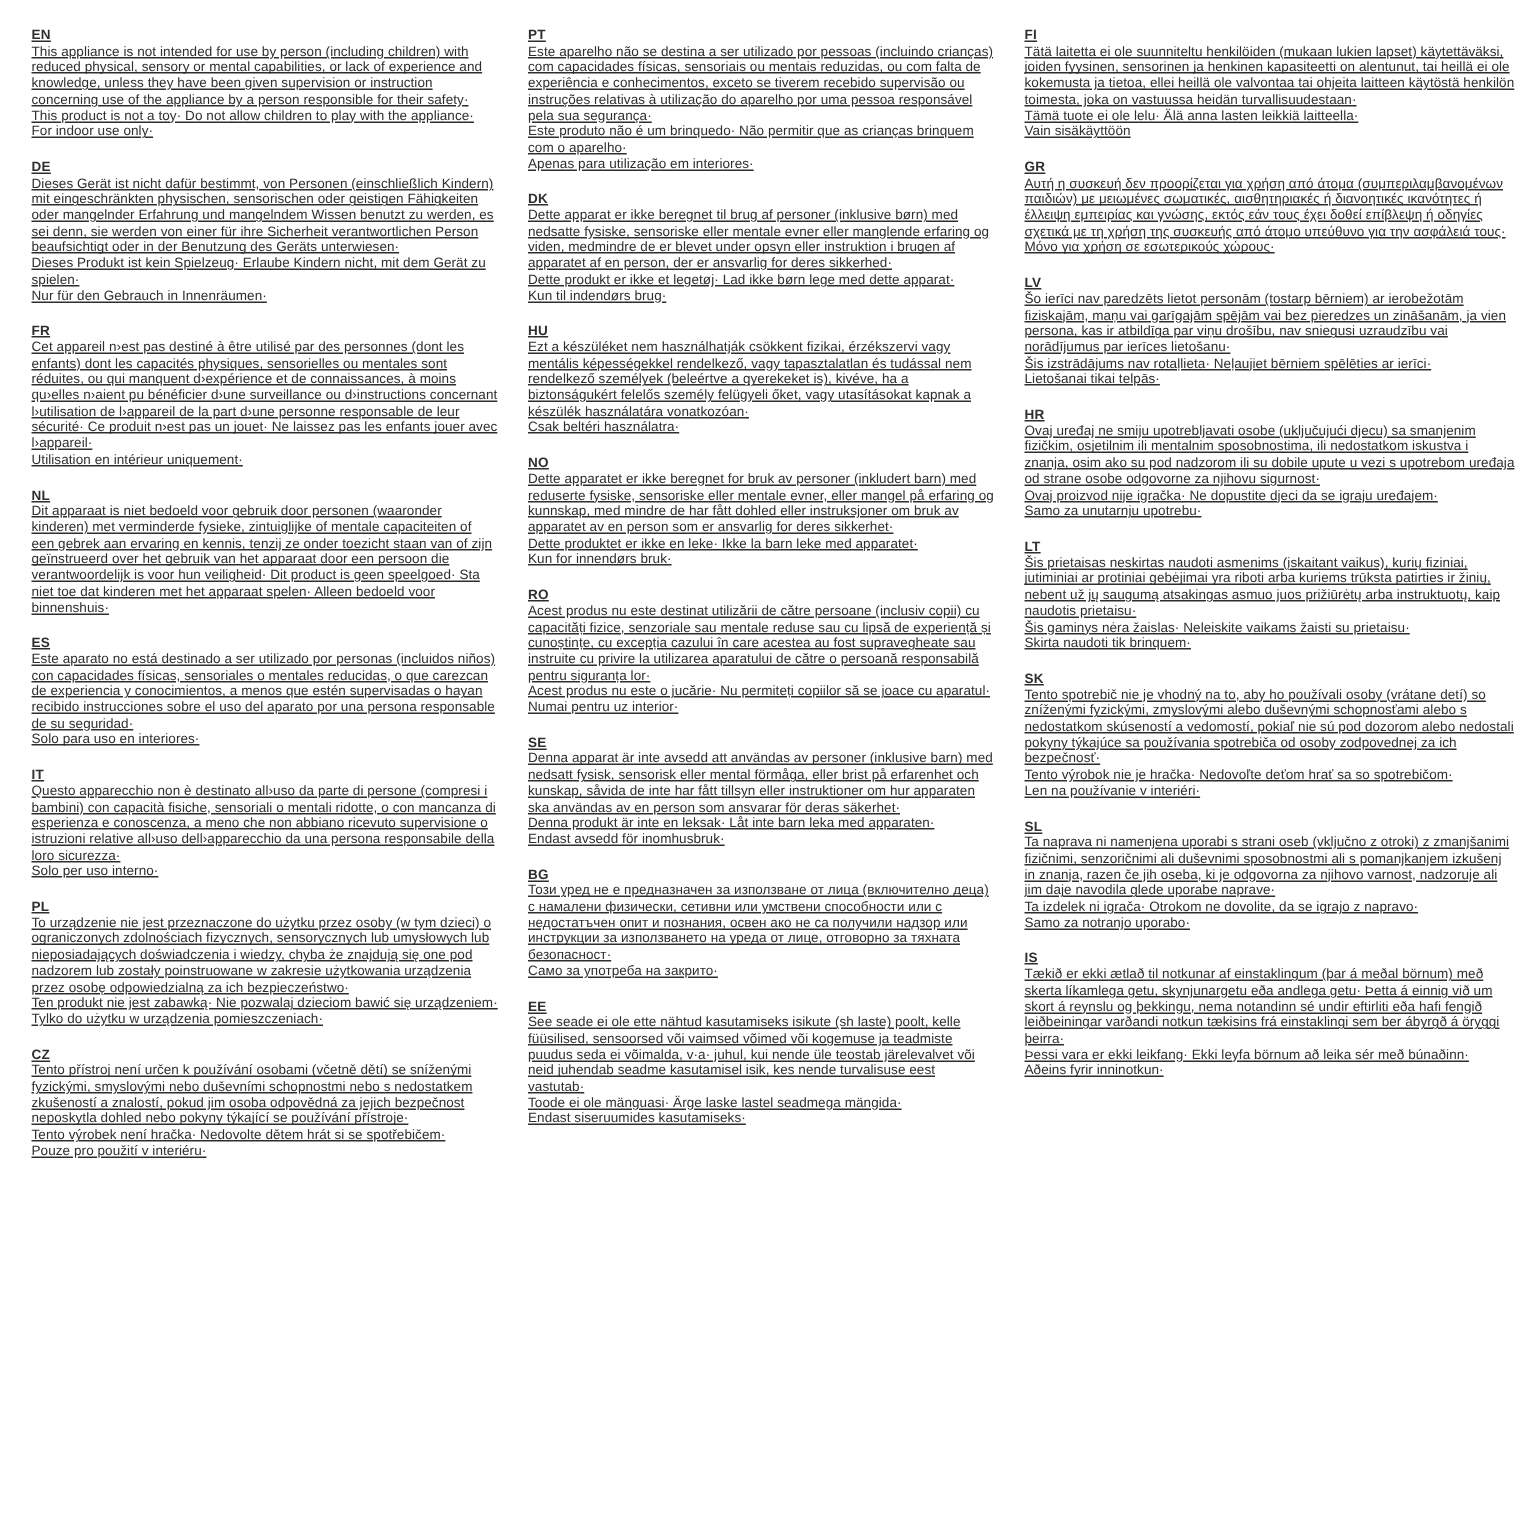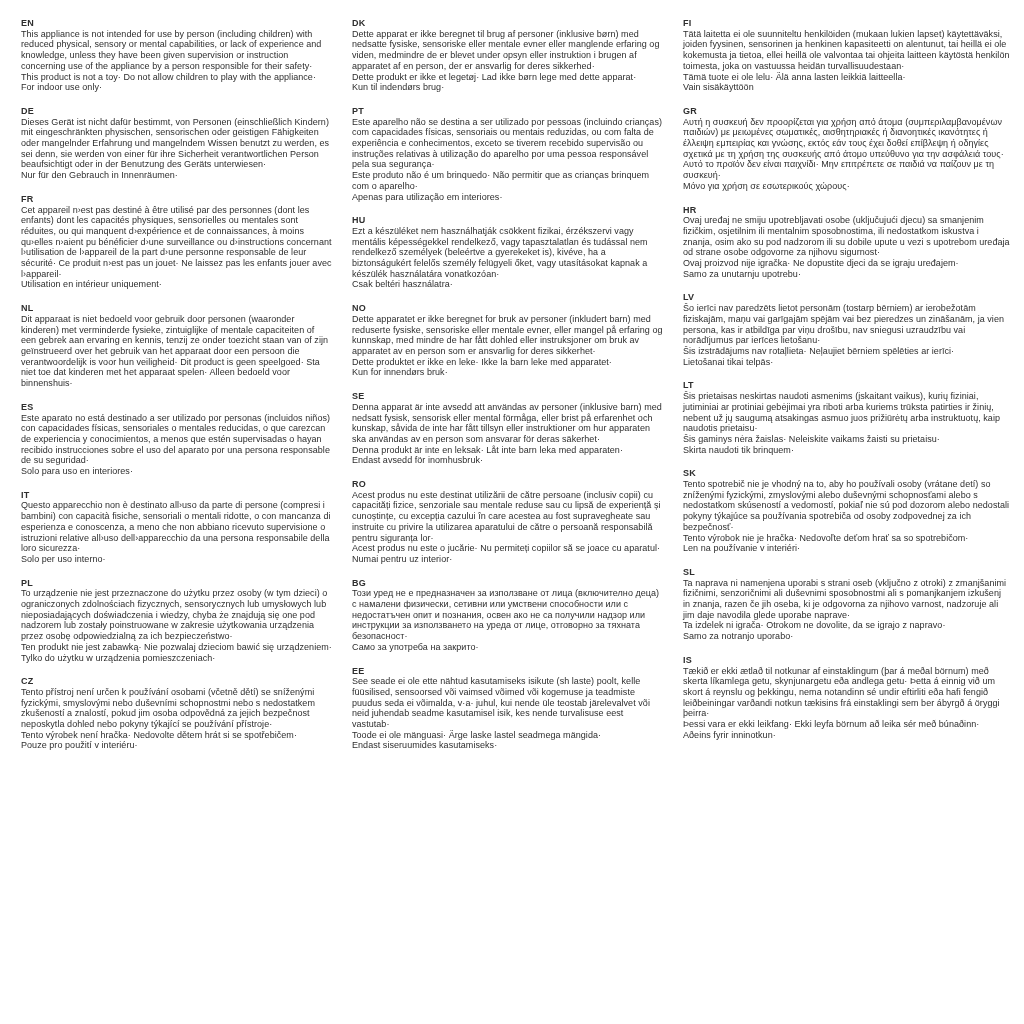--- a/index.html
+++ b/index.html
@@ -12,21 +12,21 @@
     color: #2e2e2e;
     -webkit-font-smoothing: antialiased;
   }
   .page {
     display: grid;
     grid-template-columns: 311px 311px 327px;
     column-gap: 20px;
     padding: 18px 0 0 21px;
   }
   .col { min-width: 0; }
-  .lang-section { margin-bottom: 13px; }
+  .lang-section { margin-bottom: 13px; text-decoration: underline; }
   .lang-code {
     font-size: 9px;
     font-weight: bold;
     line-height: 10.7px;
     letter-spacing: 0.2px;
   }
   .para {
     font-size: 9px;
     line-height: 10.7px;
     letter-spacing: 0.05px;
@@ -43,20 +43,21 @@
           <p class="para">This appliance is not intended for use by person (including children) with reduced physical, sensory or mental capabilities, or lack of experience and knowledge, unless they have been given supervision or instruction concerning use of the appliance by a person responsible for their safety·</p>
           <p class="para">This product is not a toy· Do not allow children to play with the appliance·</p>
           <p class="para">For indoor use only·</p>
         </div>
   </section>
 
   <section class="lang-section">
     <h2 class="lang-code">DE</h2>
     <div class="section-body">
           <p class="para">Dieses Gerät ist nicht dafür bestimmt, von Personen (einschließlich Kindern) mit eingeschränkten physischen, sensorischen oder geistigen Fähigkeiten oder mangelnder Erfahrung und mangelndem Wissen benutzt zu werden, es sei denn, sie werden von einer für ihre Sicherheit verantwortlichen Person beaufsichtigt oder in der Benutzung des Geräts unterwiesen·</p>
+          <p class="para">Dieses Produkt ist kein Spielzeug· Erlaube Kindern nicht, mit dem Gerät zu spielen·</p>
           <p class="para">Nur für den Gebrauch in Innenräumen·</p>
         </div>
   </section>
 
   <section class="lang-section">
     <h2 class="lang-code">FR</h2>
     <div class="section-body">
           <p class="para">Cet appareil n›est pas destiné à être utilisé par des personnes (dont les enfants) dont les capacités physiques, sensorielles ou mentales sont réduites, ou qui manquent d›expérience et de connaissances, à moins qu›elles n›aient pu bénéficier d›une surveillance ou d›instructions concernant l›utilisation de l›appareil de la part d›une personne responsable de leur sécurité· Ce produit n›est pas un jouet· Ne laissez pas les enfants jouer avec l›appareil·</p>
           <p class="para">Utilisation en intérieur uniquement·</p>
         </div>
@@ -98,73 +99,73 @@
     <h2 class="lang-code">CZ</h2>
     <div class="section-body">
           <p class="para">Tento přístroj není určen k používání osobami (včetně dětí) se sníženými fyzickými, smyslovými nebo duševními schopnostmi nebo s nedostatkem zkušeností a znalostí, pokud jim osoba odpovědná za jejich bezpečnost neposkytla dohled nebo pokyny týkající se používání přístroje·</p>
           <p class="para">Tento výrobek není hračka· Nedovolte dětem hrát si se spotřebičem·</p>
           <p class="para">Pouze pro použití v interiéru·</p>
         </div>
   </section>
 </div>
   <div class="col">
   <section class="lang-section">
+    <h2 class="lang-code">PT</h2>
+    <div class="section-body">
+          <p class="para">Este aparelho não se destina a ser utilizado por pessoas (incluindo crianças) com capacidades físicas, sensoriais ou mentais reduzidas, ou com falta de experiência e conhecimentos, exceto se tiverem recebido supervisão ou instruções relativas à utilização do aparelho por uma pessoa responsável pela sua segurança·</p>
+          <p class="para">Este produto não é um brinquedo· Não permitir que as crianças brinquem com o aparelho·</p>
+          <p class="para">Apenas para utilização em interiores·</p>
+        </div>
+  </section>
+
+  <section class="lang-section">
     <h2 class="lang-code">DK</h2>
     <div class="section-body">
           <p class="para">Dette apparat er ikke beregnet til brug af personer (inklusive børn) med nedsatte fysiske, sensoriske eller mentale evner eller manglende erfaring og viden, medmindre de er blevet under opsyn eller instruktion i brugen af apparatet af en person, der er ansvarlig for deres sikkerhed·</p>
           <p class="para">Dette produkt er ikke et legetøj· Lad ikke børn lege med dette apparat·</p>
           <p class="para">Kun til indendørs brug·</p>
         </div>
   </section>
 
   <section class="lang-section">
-    <h2 class="lang-code">PT</h2>
-    <div class="section-body">
-          <p class="para">Este aparelho não se destina a ser utilizado por pessoas (incluindo crianças) com capacidades físicas, sensoriais ou mentais reduzidas, ou com falta de experiência e conhecimentos, exceto se tiverem recebido supervisão ou instruções relativas à utilização do aparelho por uma pessoa responsável pela sua segurança·</p>
-          <p class="para">Este produto não é um brinquedo· Não permitir que as crianças brinquem com o aparelho·</p>
-          <p class="para">Apenas para utilização em interiores·</p>
-        </div>
-  </section>
-
-  <section class="lang-section">
     <h2 class="lang-code">HU</h2>
     <div class="section-body">
           <p class="para">Ezt a készüléket nem használhatják csökkent fizikai, érzékszervi vagy mentális képességekkel rendelkező, vagy tapasztalatlan és tudással nem rendelkező személyek (beleértve a gyerekeket is), kivéve, ha a biztonságukért felelős személy felügyeli őket, vagy utasításokat kapnak a készülék használatára vonatkozóan·</p>
           <p class="para">Csak beltéri használatra·</p>
         </div>
   </section>
 
   <section class="lang-section">
     <h2 class="lang-code">NO</h2>
     <div class="section-body">
           <p class="para">Dette apparatet er ikke beregnet for bruk av personer (inkludert barn) med reduserte fysiske, sensoriske eller mentale evner, eller mangel på erfaring og kunnskap, med mindre de har fått dohled eller instruksjoner om bruk av apparatet av en person som er ansvarlig for deres sikkerhet·</p>
           <p class="para">Dette produktet er ikke en leke· Ikke la barn leke med apparatet·</p>
           <p class="para">Kun for innendørs bruk·</p>
         </div>
   </section>
 
   <section class="lang-section">
+    <h2 class="lang-code">RO</h2>
+    <div class="section-body">
+          <p class="para">Acest produs nu este destinat utilizării de către persoane (inclusiv copii) cu capacități fizice, senzoriale sau mentale reduse sau cu lipsă de experiență și cunoștințe, cu excepția cazului în care acestea au fost supravegheate sau instruite cu privire la utilizarea aparatului de către o persoană responsabilă pentru siguranța lor·</p>
+          <p class="para">Acest produs nu este o jucărie· Nu permiteți copiilor să se joace cu aparatul·</p>
+          <p class="para">Numai pentru uz interior·</p>
+        </div>
+  </section>
+
+  <section class="lang-section">
     <h2 class="lang-code">SE</h2>
     <div class="section-body">
           <p class="para">Denna apparat är inte avsedd att användas av personer (inklusive barn) med nedsatt fysisk, sensorisk eller mental förmåga, eller brist på erfarenhet och kunskap, såvida de inte har fått tillsyn eller instruktioner om hur apparaten ska användas av en person som ansvarar för deras säkerhet·</p>
           <p class="para">Denna produkt är inte en leksak· Låt inte barn leka med apparaten·</p>
           <p class="para">Endast avsedd för inomhusbruk·</p>
         </div>
   </section>
 
   <section class="lang-section">
-    <h2 class="lang-code">RO</h2>
-    <div class="section-body">
-          <p class="para">Acest produs nu este destinat utilizării de către persoane (inclusiv copii) cu capacități fizice, senzoriale sau mentale reduse sau cu lipsă de experiență și cunoștințe, cu excepția cazului în care acestea au fost supravegheate sau instruite cu privire la utilizarea aparatului de către o persoană responsabilă pentru siguranța lor·</p>
-          <p class="para">Acest produs nu este o jucărie· Nu permiteți copiilor să se joace cu aparatul·</p>
-          <p class="para">Numai pentru uz interior·</p>
-        </div>
-  </section>
-
-  <section class="lang-section">
     <h2 class="lang-code">BG</h2>
     <div class="section-body">
           <p class="para">Този уред не е предназначен за използване от лица (включително деца) с намалени физически, сетивни или умствени способности или с недостатъчен опит и познания, освен ако не са получили надзор или инструкции за използването на уреда от лице, отговорно за тяхната безопасност·</p>
           <p class="para">Само за употреба на закрито·</p>
         </div>
   </section>
 
   <section class="lang-section">
     <h2 class="lang-code">EE</h2>
     <div class="section-body">
@@ -181,44 +182,43 @@
           <p class="para">Tätä laitetta ei ole suunniteltu henkilöiden (mukaan lukien lapset) käytettäväksi, joiden fyysinen, sensorinen ja henkinen kapasiteetti on alentunut, tai heillä ei ole kokemusta ja tietoa, ellei heillä ole valvontaa tai ohjeita laitteen käytöstä henkilön toimesta, joka on vastuussa heidän turvallisuudestaan·</p>
           <p class="para">Tämä tuote ei ole lelu· Älä anna lasten leikkiä laitteella·</p>
           <p class="para">Vain sisäkäyttöön</p>
         </div>
   </section>
 
   <section class="lang-section">
     <h2 class="lang-code">GR</h2>
     <div class="section-body">
           <p class="para">Αυτή η συσκευή δεν προορίζεται για χρήση από άτομα (συμπεριλαμβανομένων παιδιών) με μειωμένες σωματικές, αισθητηριακές ή διανοητικές ικανότητες ή έλλειψη εμπειρίας και γνώσης, εκτός εάν τους έχει δοθεί επίβλεψη ή οδηγίες σχετικά με τη χρήση της συσκευής από άτομο υπεύθυνο για την ασφάλειά τους·</p>
-          <p class="para">Αυτό το προϊόν δεν είναι παιχνίδι· Μην επιτρέπετε σε παιδιά να παίζουν με τη συσκευή·</p>
           <p class="para">Μόνο για χρήση σε εσωτερικούς χώρους·</p>
+        </div>
+  </section>
+
+  <section class="lang-section">
+    <h2 class="lang-code">LV</h2>
+    <div class="section-body">
+          <p class="para">Šo ierīci nav paredzēts lietot personām (tostarp bērniem) ar ierobežotām fiziskajām, maņu vai garīgajām spējām vai bez pieredzes un zināšanām, ja vien persona, kas ir atbildīga par viņu drošību, nav sniegusi uzraudzību vai norādījumus par ierīces lietošanu·</p>
+          <p class="para">Šis izstrādājums nav rotaļlieta· Neļaujiet bērniem spēlēties ar ierīci·</p>
+          <p class="para">Lietošanai tikai telpās·</p>
         </div>
   </section>
 
   <section class="lang-section">
     <h2 class="lang-code">HR</h2>
     <div class="section-body">
           <p class="para">Ovaj uređaj ne smiju upotrebljavati osobe (uključujući djecu) sa smanjenim fizičkim, osjetilnim ili mentalnim sposobnostima, ili nedostatkom iskustva i znanja, osim ako su pod nadzorom ili su dobile upute u vezi s upotrebom uređaja od strane osobe odgovorne za njihovu sigurnost·</p>
           <p class="para">Ovaj proizvod nije igračka· Ne dopustite djeci da se igraju uređajem·</p>
           <p class="para">Samo za unutarnju upotrebu·</p>
         </div>
   </section>
 
   <section class="lang-section">
-    <h2 class="lang-code">LV</h2>
-    <div class="section-body">
-          <p class="para">Šo ierīci nav paredzēts lietot personām (tostarp bērniem) ar ierobežotām fiziskajām, maņu vai garīgajām spējām vai bez pieredzes un zināšanām, ja vien persona, kas ir atbildīga par viņu drošību, nav sniegusi uzraudzību vai norādījumus par ierīces lietošanu·</p>
-          <p class="para">Šis izstrādājums nav rotaļlieta· Neļaujiet bērniem spēlēties ar ierīci·</p>
-          <p class="para">Lietošanai tikai telpās·</p>
-        </div>
-  </section>
-
-  <section class="lang-section">
     <h2 class="lang-code">LT</h2>
     <div class="section-body">
           <p class="para">Šis prietaisas neskirtas naudoti asmenims (įskaitant vaikus), kurių fiziniai, jutiminiai ar protiniai gebėjimai yra riboti arba kuriems trūksta patirties ir žinių, nebent už jų saugumą atsakingas asmuo juos prižiūrėtų arba instruktuotų, kaip naudotis prietaisu·</p>
           <p class="para">Šis gaminys nėra žaislas· Neleiskite vaikams žaisti su prietaisu·</p>
           <p class="para">Skirta naudoti tik brinquem·</p>
         </div>
   </section>
 
   <section class="lang-section">
     <h2 class="lang-code">SK</h2>

